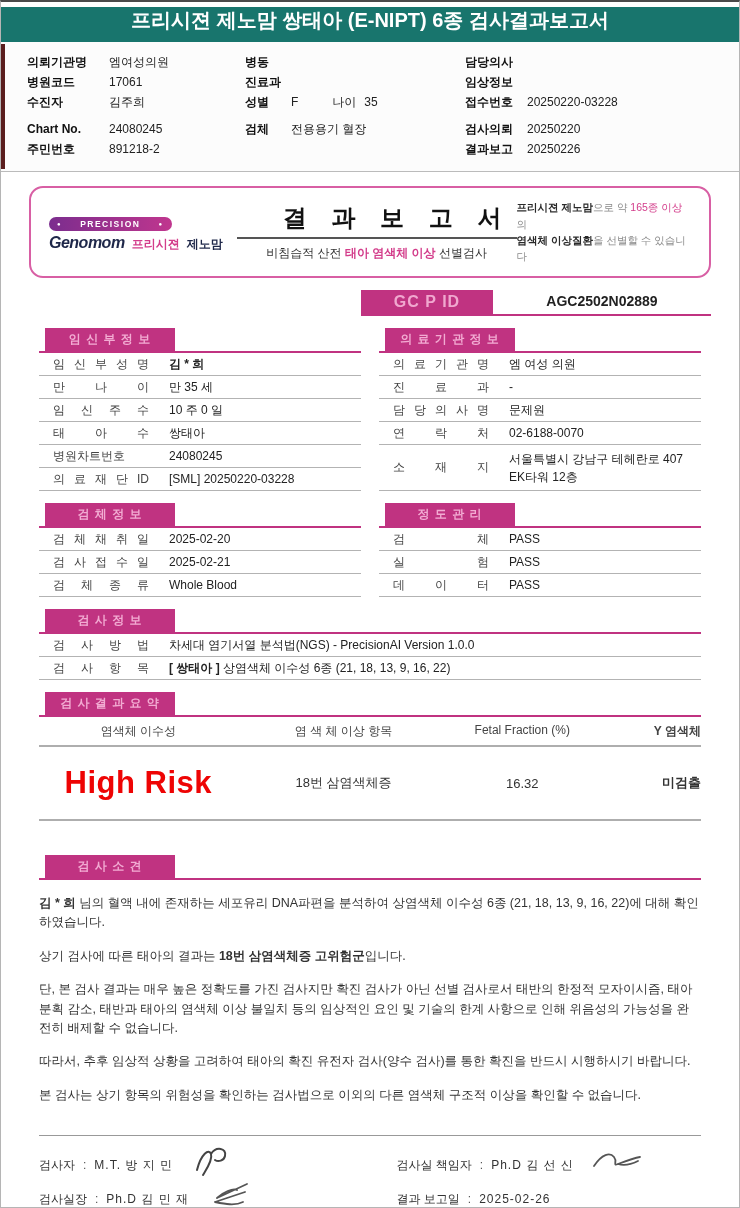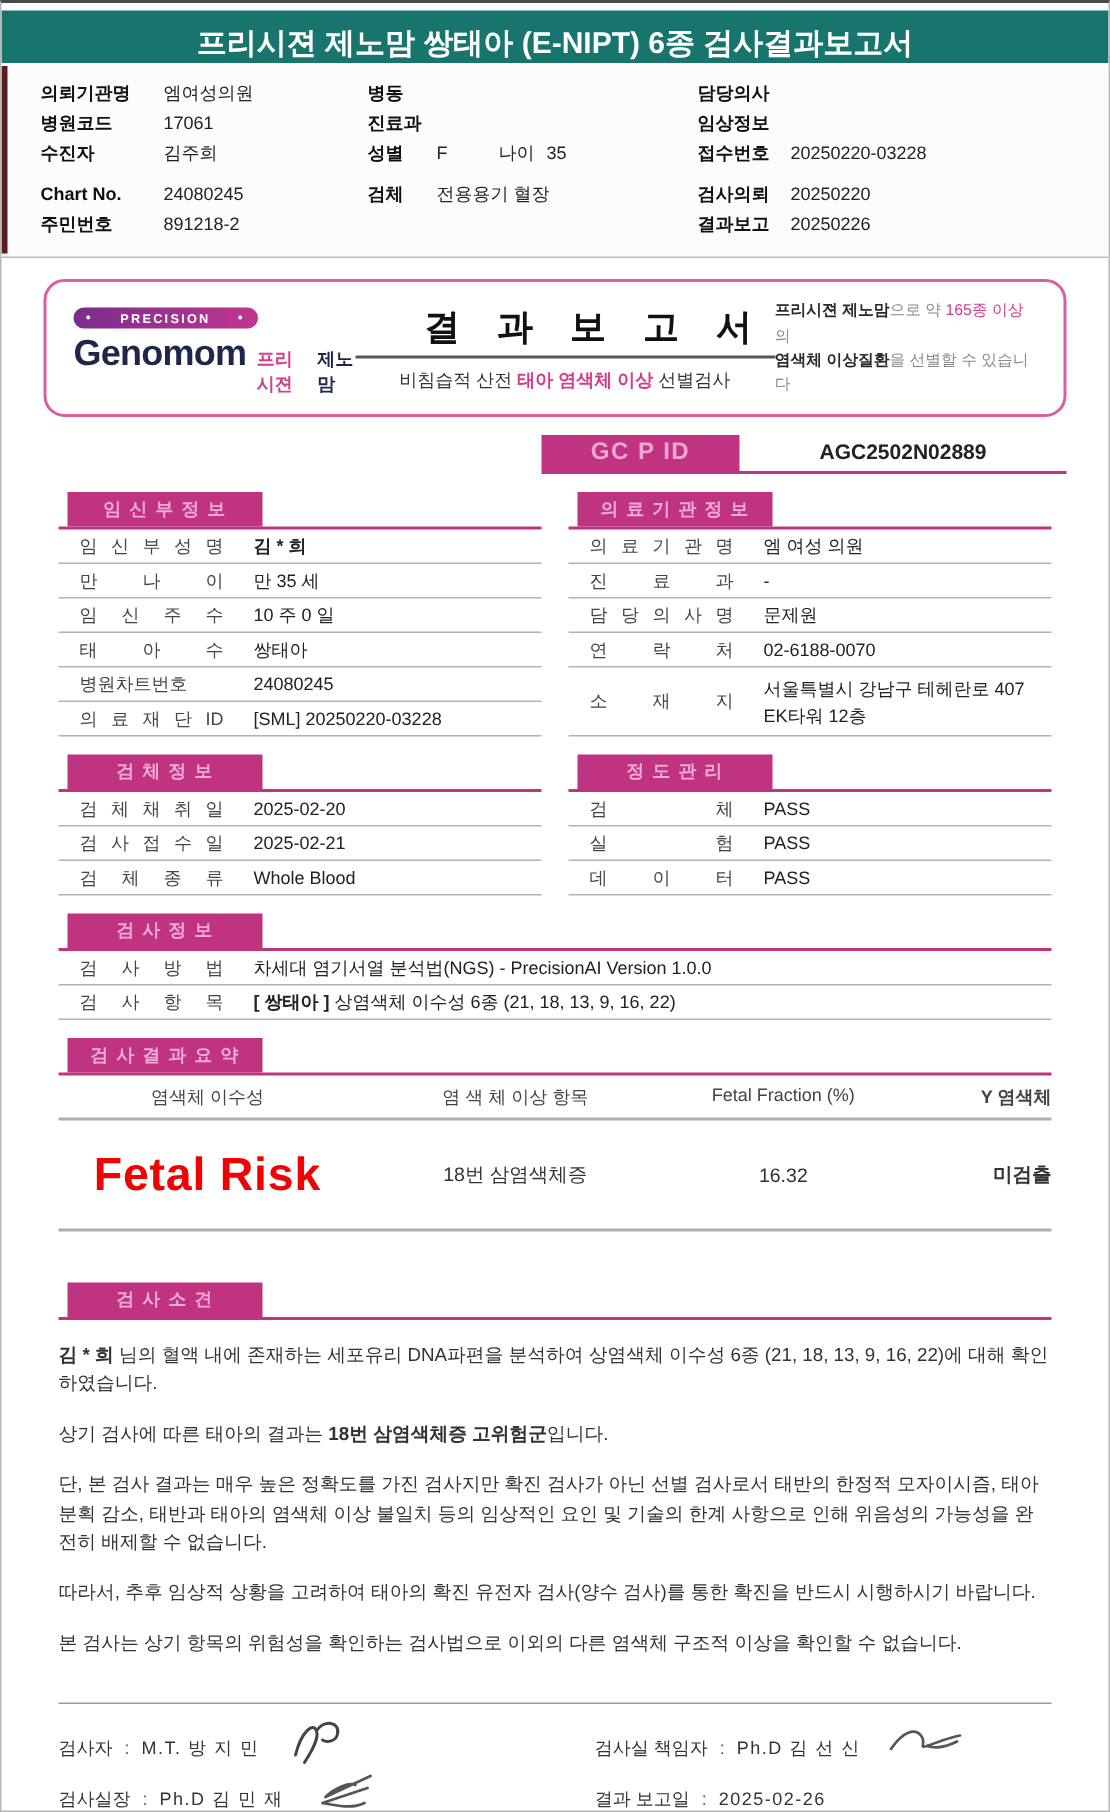--- a/index.html
+++ b/index.html
@@ -5,21 +5,21 @@
   * { margin:0; padding:0; box-sizing:border-box; }
   html,body { background:#e8e8e8; font-family:"Liberation Sans","DejaVu Sans",sans-serif; }
   .page {
     width:740px; height:1208px; margin:0 auto; background:#ffffff;
     border:1px solid #b5b5b5; border-top:2px solid #4a4a4a;
     position:relative; overflow:hidden;
   }
   
   .titlebar {
     margin-top:5px; height:35px; background:#18756d; color:#fff;
-    display:flex; align-items:flex-end; justify-content:center;
+    display:flex; align-items:flex-start; justify-content:center;
     font-size:20px; font-weight:bold;
   }
   
   .pstrip {
     background:#fcfcfc; border-bottom:1px solid #bbbbbb;
     display:flex; padding:10px 0 12px 14px; position:relative;
   }
   .maroon-strip { position:absolute; left:0; top:2px; bottom:2px; width:4px; background:#5a1d1d; }
   .pcol { font-size:12px; line-height:20px; color:#222; }
   .pcol1 { width:230px; padding-left:12px; }
@@ -40,21 +40,21 @@
   }
   .card-logo { width:200px; }
   .precision-pill {
     display:inline-flex; align-items:center; gap:18px;
     background:linear-gradient(90deg,#7b2d8e,#c0368e); color:#fff;
     font-size:8.5px; font-weight:bold; letter-spacing:1.5px;
     border-radius:9px; padding:2px 8px; margin-bottom:3px;
   }
   .precision-pill .dot { font-size:6px; }
   .genomom-line { display:flex; align-items:baseline; gap:7px; }
-  .genomom { font-size:24px; font-weight:800; color:#1e2749; letter-spacing:-0.5px; }
+  .genomom { font-size:16px; font-weight:800; color:#1e2749; letter-spacing:-0.5px;font-style:italic; }
   .genomom-sub-pink { font-size:12px; font-weight:bold; color:#d33d8b; }
   .genomom-sub-dark { font-size:12px; font-weight:bold; color:#1e2749; }
   .card-center { flex:1; text-align:center; }
   .report-title { font-size:24px; font-weight:800; color:#111; letter-spacing:9px;margin-left:40px; }
   .report-underline { width:280px; border-top:2px solid #555; margin:3px auto 6px; }
   .report-sub { font-size:12px; color:#333; }
   .report-sub .pink { color:#d33d8b; font-weight:bold; }
   .card-tag { width:186px; font-size:10.5px; color:#8a8a8a; line-height:1.55; }
   .card-tag .dark { color:#2a2a2a; font-weight:bold; }
   .card-tag .pink { color:#d33d8b; }
@@ -305,21 +305,21 @@
 
     <div class="mt">
       <div class="tbl-head"><span class="badge">검 사 결 과 요 약</span></div>
       <div class="sum-head">
         <div class="sc1">염색체 이수성</div>
         <div class="sc2">염 색 체 이상 항목</div>
         <div class="sc3">Fetal Fraction (%)</div>
         <div class="sc4">Y 염색체</div>
       </div>
       <div class="sum-row">
-        <div class="sc1 highrisk">Fetal Risk</div>
+        <div class="sc1 highrisk">High Risk</div>
         <div class="sc2">18번 삼염색체증</div>
         <div class="sc3">16.32</div>
         <div class="sc4">미검출</div>
       </div>
     </div>
 
     <div class="findings">
       <div class="tbl-head"><span class="badge">검 사 소 견</span></div>
       <p><span class="b">김 * 희</span><span> 님의 혈액 내에 존재하는 세포유리 DNA파편을 분석하여 상염색체 이수성 6종 (21, 18, 13, 9, 16, 22)에 대해 확인하였습니다.</span></p>
       <p><span>상기 검사에 따른 태아의 결과는 </span><span class="b">18번 삼염색체증 고위험군</span><span>입니다.</span></p>

